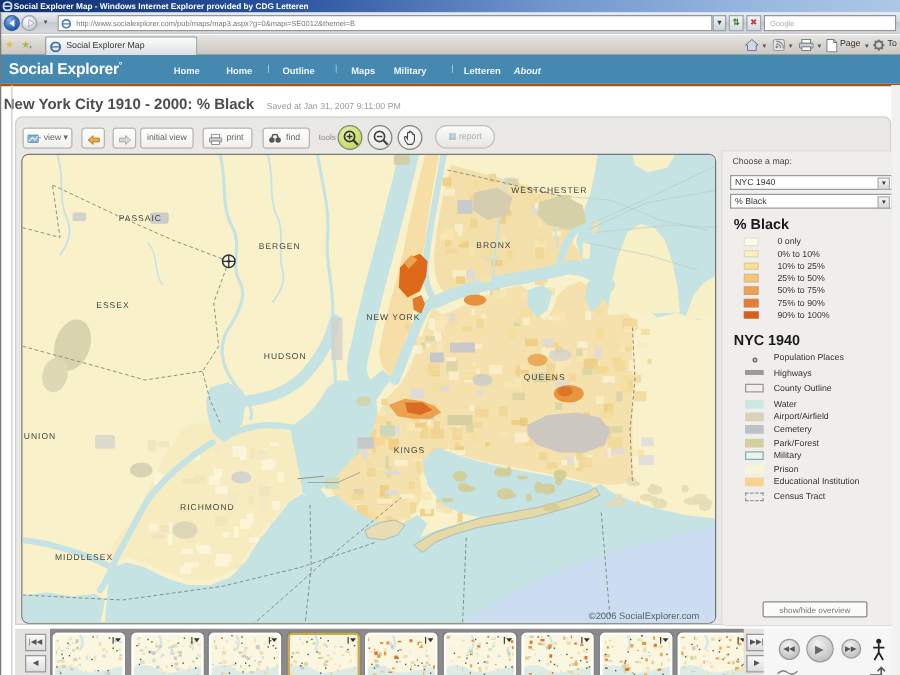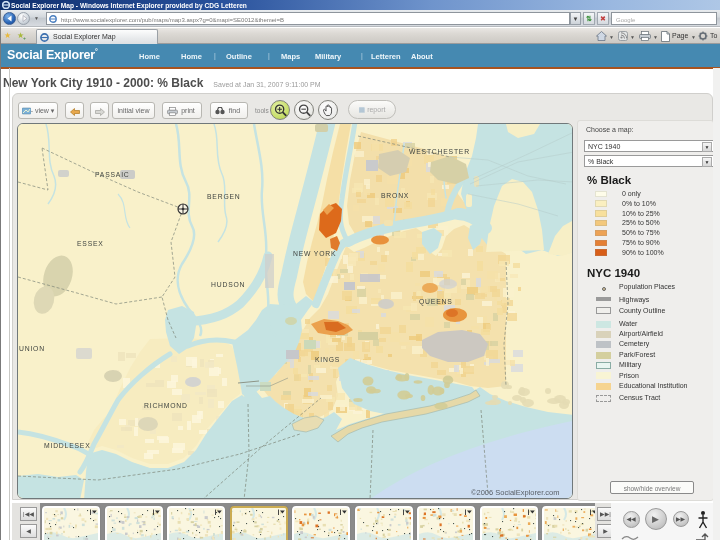--- a/index.html
+++ b/index.html
@@ -155,21 +155,21 @@
     <div class="menu">
         <span class="it" style="left:139px;">Home</span>
         <span class="it" style="left:181px;">Home</span>
         <span class="dv" style="left:214px;">|</span>
         <span class="it" style="left:226px;">Outline</span>
         <span class="dv" style="left:268px;">|</span>
         <span class="it" style="left:281px;">Maps</span>
         <span class="it" style="left:315px;">Military</span>
         <span class="dv" style="left:361px;">|</span>
         <span class="it" style="left:371px;">Letteren</span>
-        <span class="it" style="left:411px;">About</span>
+        <span class="it" style="left:411px;font-style:italic;">About</span>
       </div>
   </div>
   <div id="hdrline" class="abs"></div>
 
   <div id="pgtitle" class="abs">New York City 1910 - 2000: % Black<small>Saved at Jan 31, 2007 9:11:00 PM</small></div>
 
   <div id="maincontainer" class="abs">
 
     <div class="tbtn" style="left:5px;width:40px;"><svg style="position:absolute;left:3px;top:4px" width="9" height="8" viewBox="0 0 9 8">
           <rect x="0" y="1" width="9" height="6" rx="1" fill="#7fb2d8" stroke="#4a7a9a" stroke-width="0.5"></rect>

